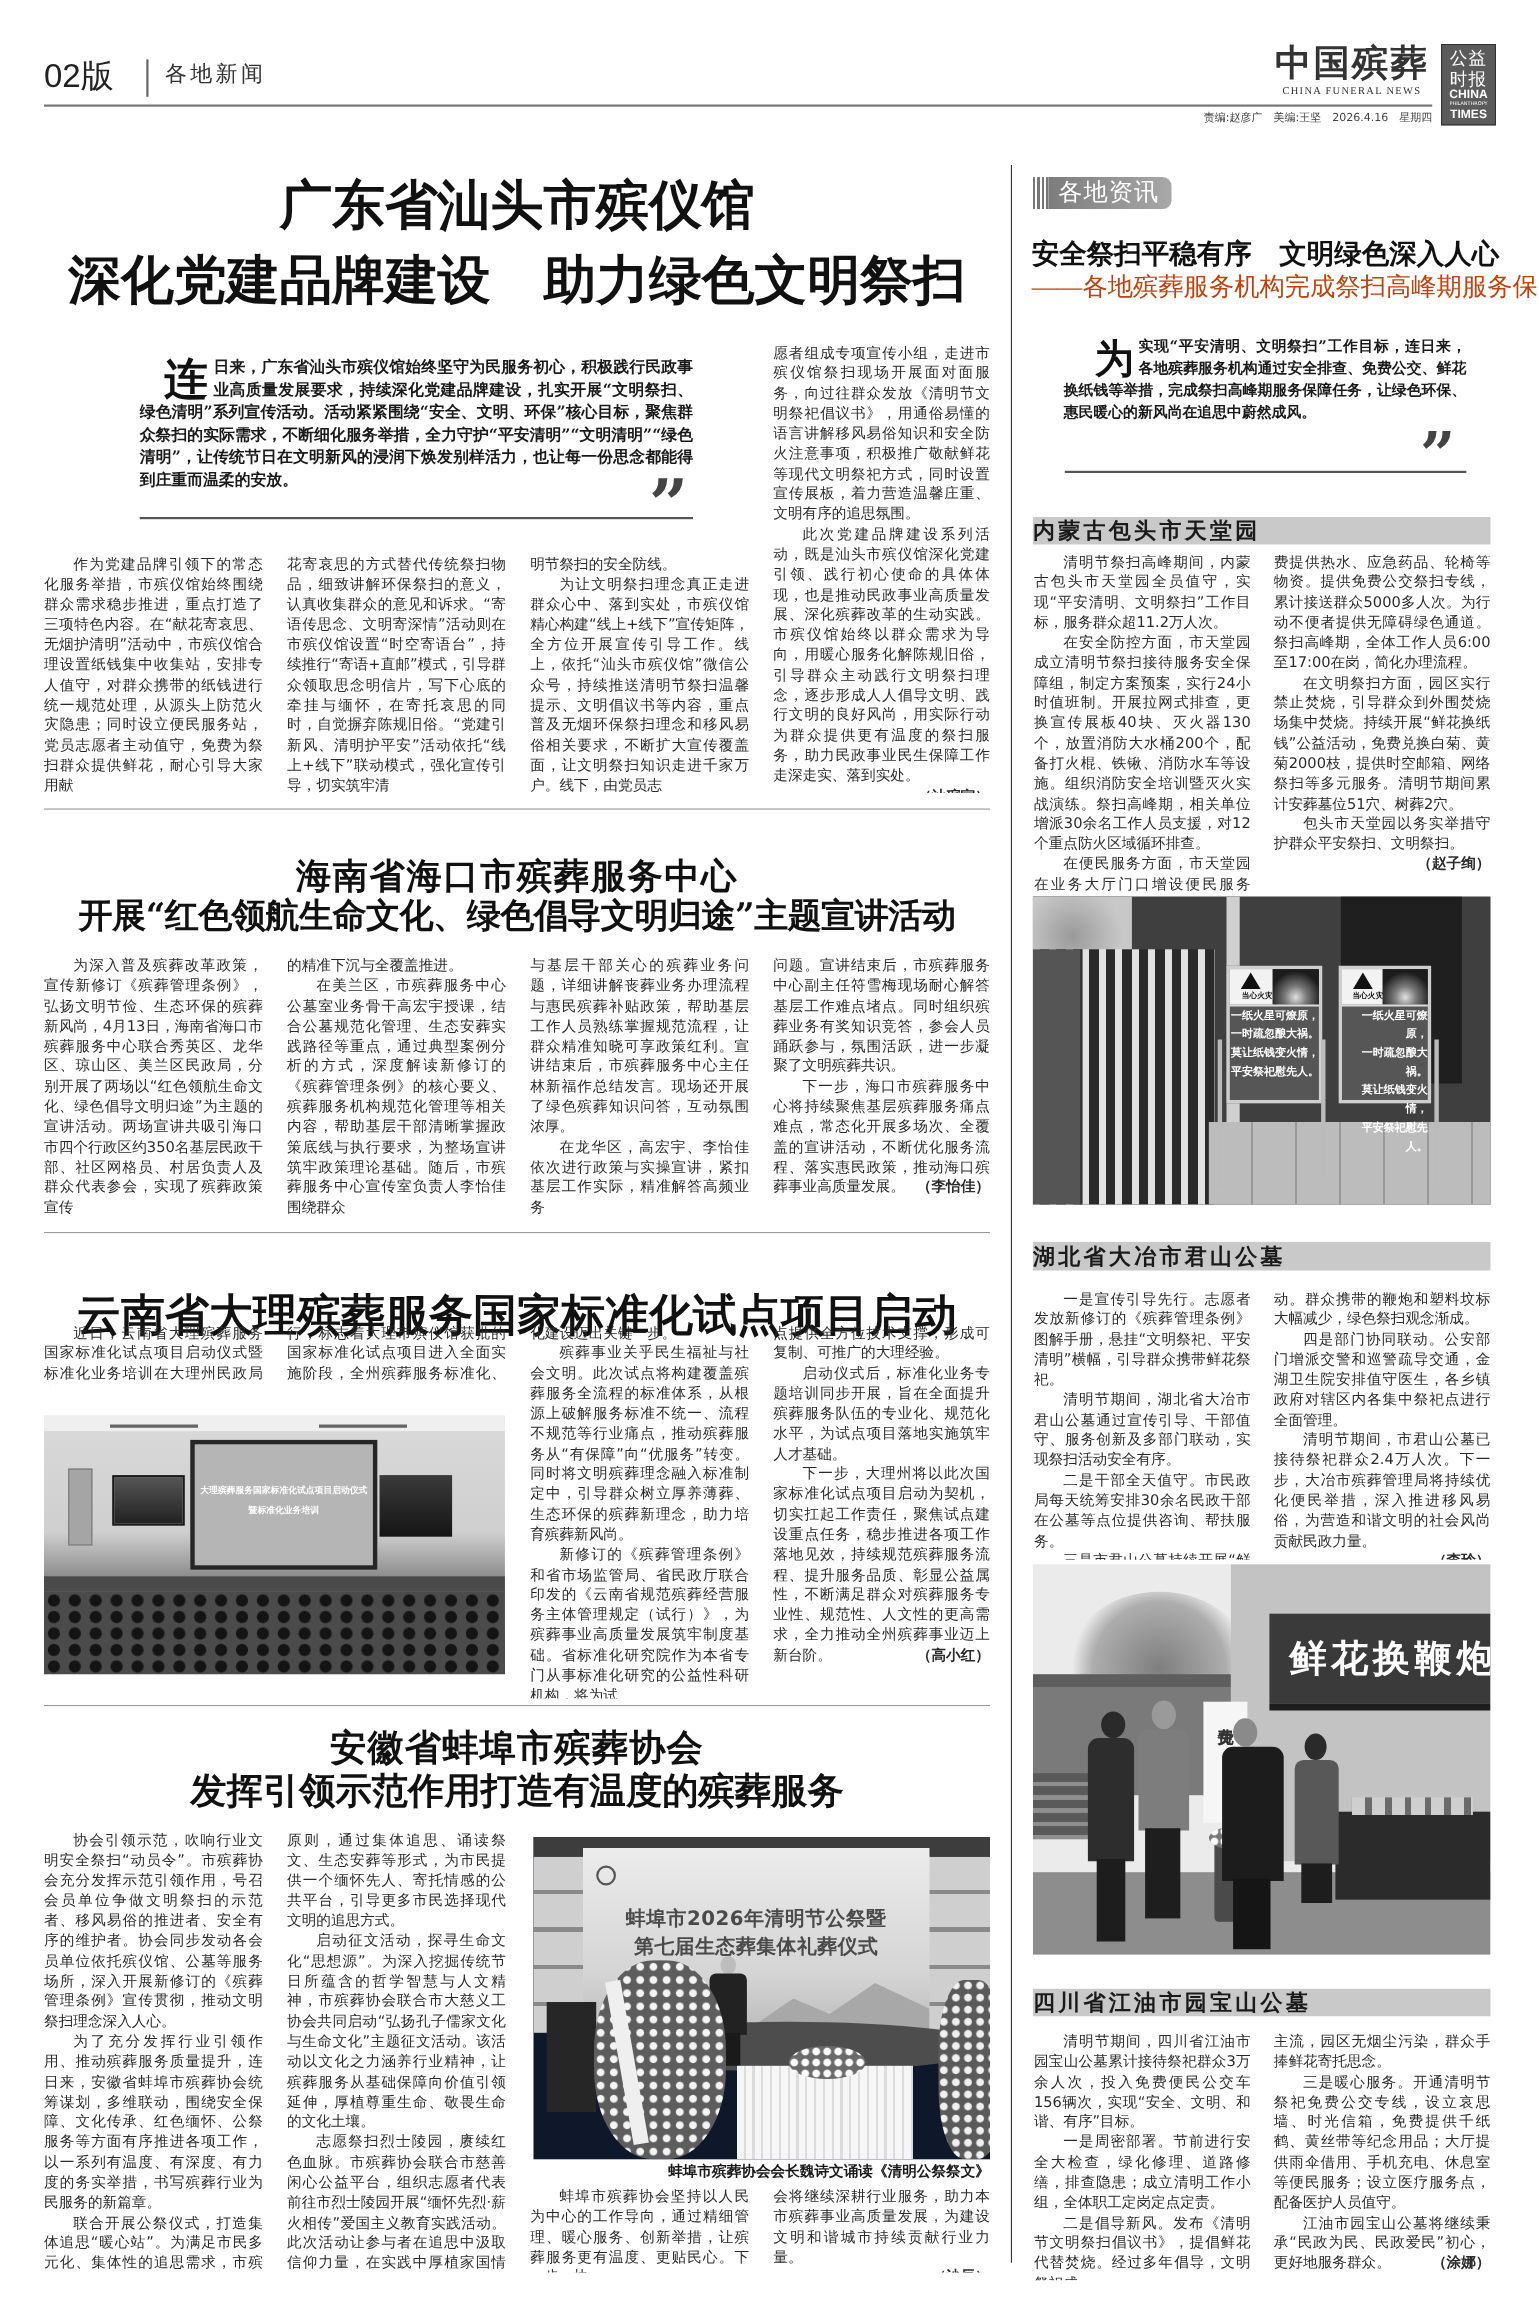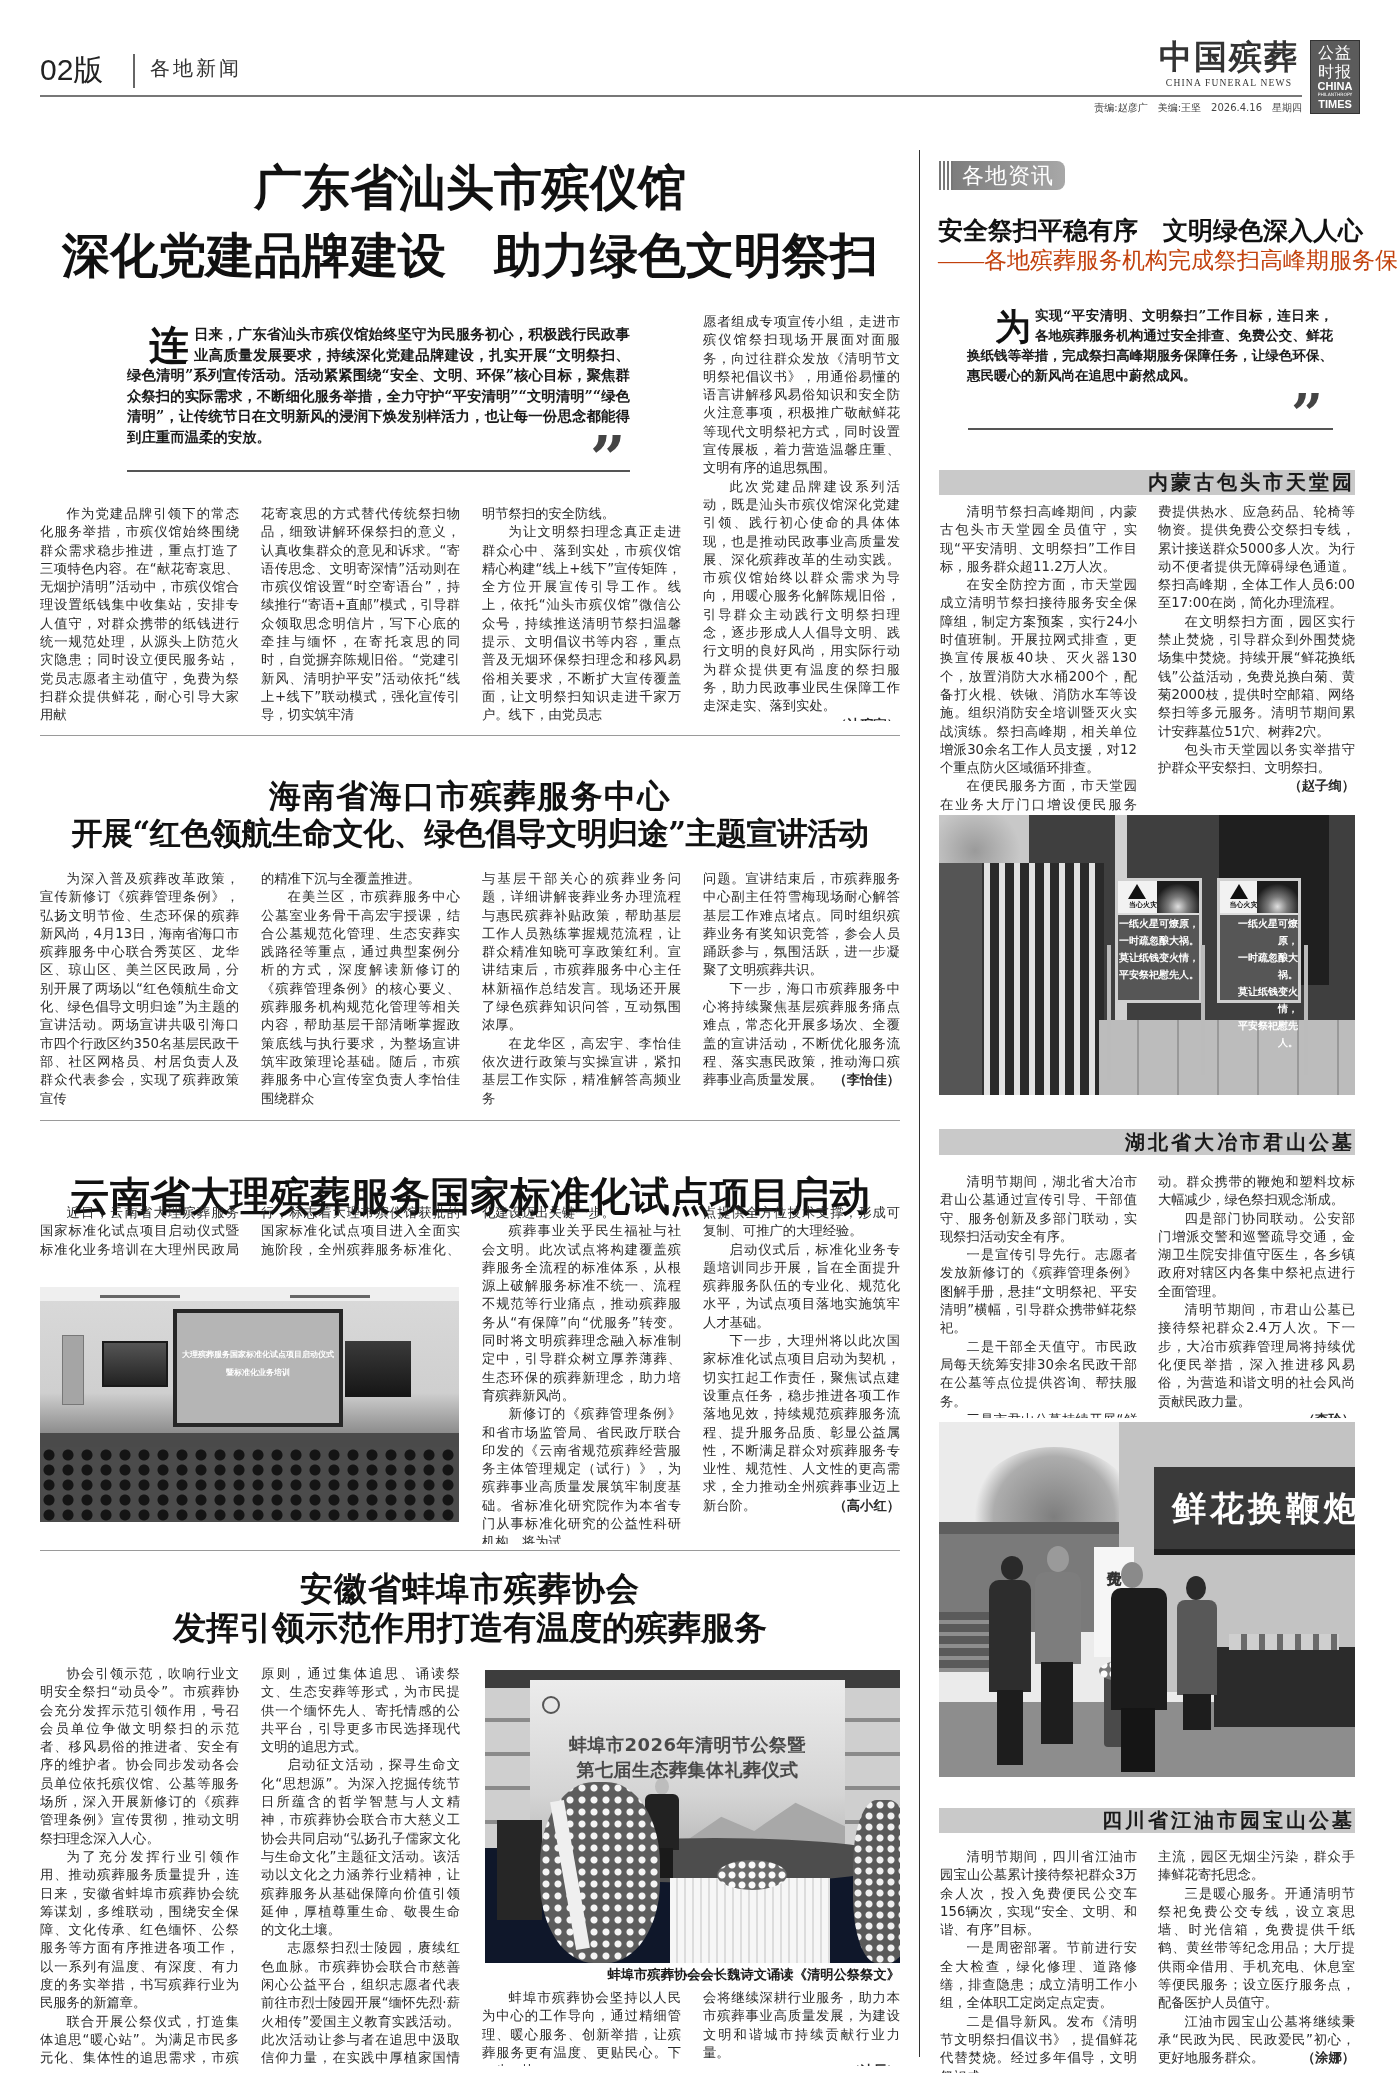--- a/index.html
+++ b/index.html
@@ -9,21 +9,21 @@
 .hl{position:absolute;left:40px;width:860px;text-align:center;white-space:nowrap;font-family:"DejaVu Serif",serif;font-weight:bold;color:#111}
 .col{position:absolute;width:199px;font-size:13.3px;line-height:18.3px;text-align:justify;color:#2b2b2b;overflow:hidden;font-family:"DejaVu Sans",sans-serif}
 .col p{text-indent:2em}
 .col p.cont{text-indent:0}
 .byline{text-align:right;font-weight:bold}
 .byl-in{float:right;font-weight:bold;text-indent:0}
 .rule{position:absolute;height:1px;background:#9a9a9a}
 .lead{position:absolute;font-family:"DejaVu Serif",serif;font-weight:bold;color:#1a1a1a;text-align:justify}
 .dropcap{float:left;font-family:"DejaVu Serif",serif;font-weight:900;color:#111}
 .quote{position:absolute;font-family:"DejaVu Serif",serif;font-weight:bold;color:#444}
-.bar{position:absolute;left:939px;width:416px;height:26px;background:#c9c9c9;text-align:right;font-family:"DejaVu Serif",serif;font-weight:bold;font-size:20px;line-height:26px;letter-spacing:3px;color:#1a1a1a}
+.bar{position:absolute;left:939px;width:416px;height:26px;background:#c9c9c9;text-align:left;font-family:"DejaVu Serif",serif;font-weight:bold;font-size:20px;line-height:26px;letter-spacing:3px;color:#1a1a1a}
 .photo{position:absolute;overflow:hidden;background:#999}
 .sign{position:absolute;top:63px;height:125px;background:#565656;border:3px solid #cfcfcf;color:#fff;text-align:right;font-weight:bold;font-size:10px;line-height:17px;font-family:"DejaVu Sans",sans-serif}
 .sign-top{height:34px;display:flex;border-bottom:2px solid #ddd}
 .sign-icon{width:48%;background:#f2f2f2;color:#111;font-size:7px;line-height:8px;padding-top:3px}
 .tri{width:0;height:0;margin:0 auto 2px;border-left:9px solid transparent;border-right:9px solid transparent;border-bottom:15px solid #111}
 .sign-fire{flex:1;background:radial-gradient(circle at 50% 80%,#e0e0e0 0,#7a7a7a 30%,#1c1c1c 70%)}
 .head{position:absolute;border-radius:50%}
 </style>
 </head>
 <body>
@@ -238,22 +238,22 @@
     <div>莫让纸钱变火情，</div>
     <div>平安祭祀慰先人。</div>
   </div>
   <div class="abs" style="left:168px;top:130px;width:4px;height:135px;background:#bbb"></div>
   <div class="abs" style="left:262px;top:130px;width:4px;height:130px;background:#bbb"></div>
   <div class="abs" style="left:365px;top:130px;width:4px;height:130px;background:#bbb"></div>
 </div>
 
 <div class="bar" style="top:1129px">湖北省大冶市君山公墓</div>
 <div class="col" style="left:940px;top:1173px;height:245px;width:197px">
+  <p>一是宣传引导先行。志愿者发放新修订的《殡葬管理条例》图解手册，悬挂“文明祭祀、平安清明”横幅，引导群众携带鲜花祭祀。</p>
   <p>清明节期间，湖北省大冶市君山公墓通过宣传引导、干部值守、服务创新及多部门联动，实现祭扫活动安全有序。</p>
-  <p>一是宣传引导先行。志愿者发放新修订的《殡葬管理条例》图解手册，悬挂“文明祭祀、平安清明”横幅，引导群众携带鲜花祭祀。</p>
   <p>二是干部全天值守。市民政局每天统筹安排30余名民政干部在公墓等点位提供咨询、帮扶服务。</p>
   <p>三是市君山公墓持续开展“鲜花换鞭炮”“鲜花换坟标”兑换活</p>
 </div>
 <div class="col" style="left:1158px;top:1173px;height:245px;width:197px">
   <p class="cont">动。群众携带的鞭炮和塑料坟标大幅减少，绿色祭扫观念渐成。</p>
   <p>四是部门协同联动。公安部门增派交警和巡警疏导交通，金湖卫生院安排值守医生，各乡镇政府对辖区内各集中祭祀点进行全面管理。</p>
   <p>清明节期间，市君山公墓已接待祭祀群众2.4万人次。下一步，大冶市殡葬管理局将持续优化便民举措，深入推进移风易俗，为营造和谐文明的社会风尚贡献民政力量。</p>
   <div class="byline">（李玲）</div>
 </div>
 

